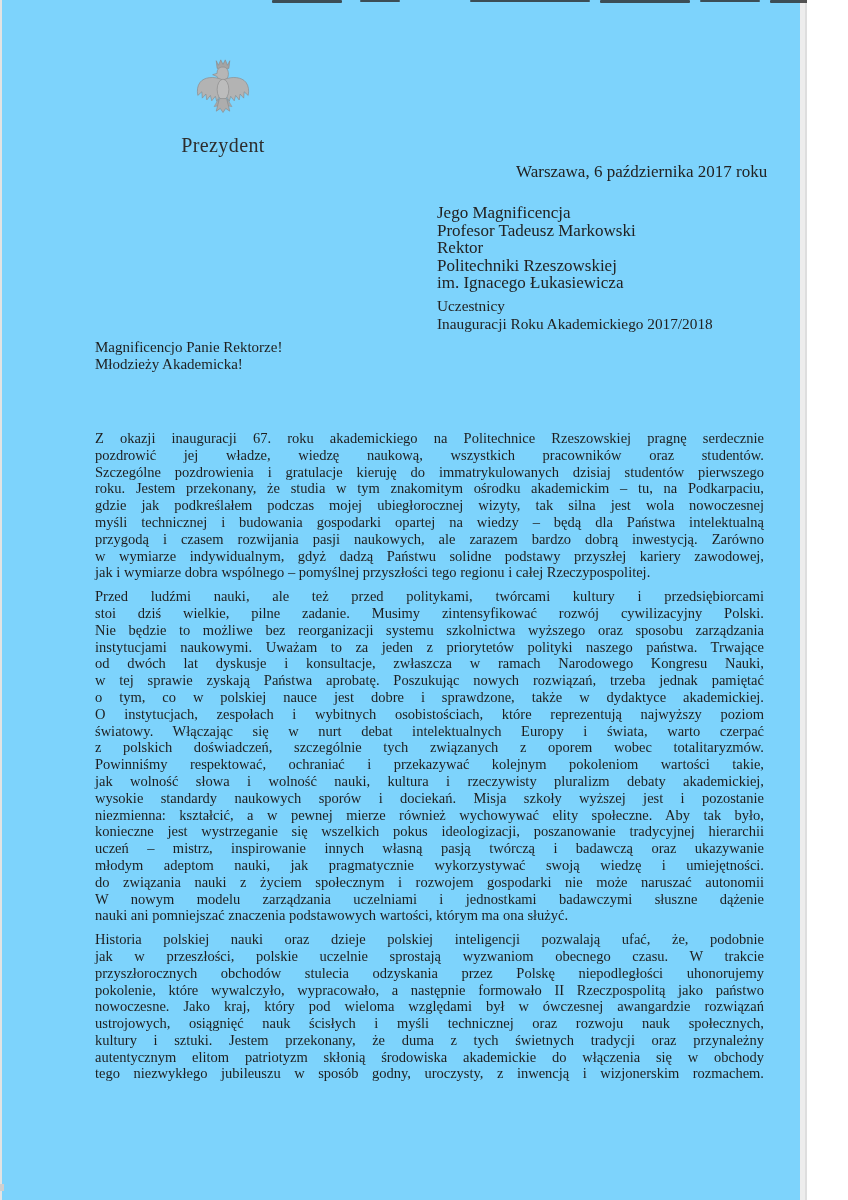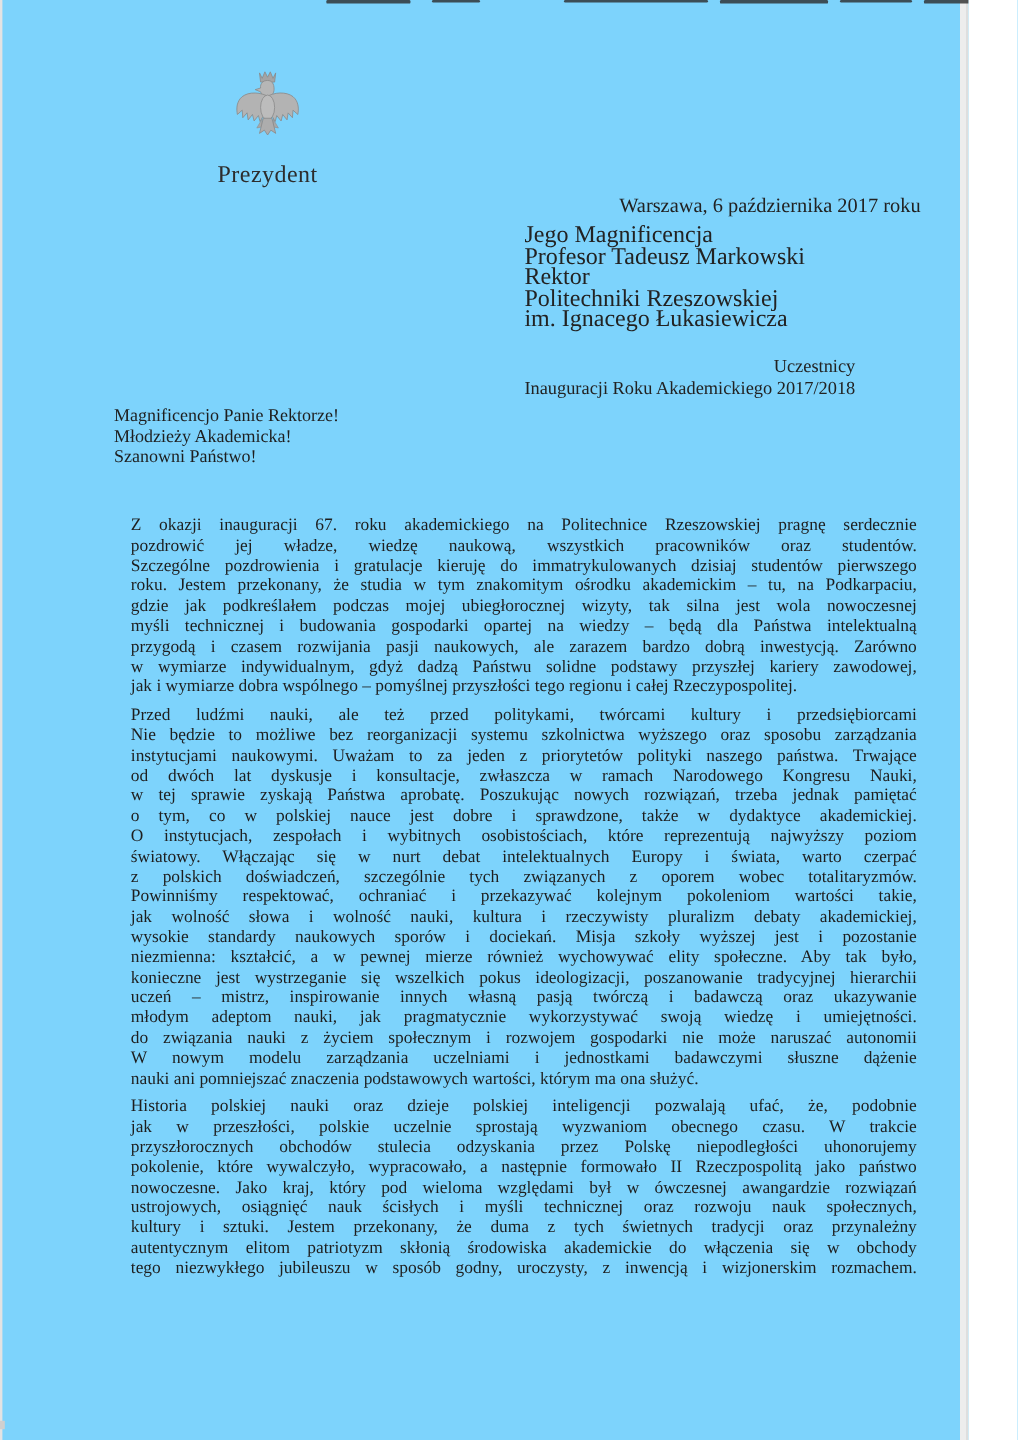--- a/index.html
+++ b/index.html
@@ -36,40 +36,40 @@
   }
 
   
   .dateline {
     position: absolute; top: 162px; left: 516px;
     font-size: 17px; color: #222;
   }
 
   
   .addressee {
-    position: absolute; top: 188px; left: 437px;
-    font-size: 20px; line-height: 17.5px; color: #222;
+    position: absolute; top: 204px; left: 437px;
+    font-size: 17px; line-height: 17.5px; color: #222;
   }
   .participants {
     position: absolute; top: 297px; left: 437px;
-    font-size: 15.3px; line-height: 17.5px; color: #222; text-align: right;
+    font-size: 15.3px; line-height: 17.5px; color: #222;
   }
 
   
   .salutation {
     position: absolute; top: 339px; left: 95px;
     font-size: 15px; line-height: 17.2px; color: #1e1e1e;
   }
 
   
   .letter-body {
     position: absolute; top: 430px; left: 95px; width: 669px;
     font-size: 14.5px; line-height: 16.8px; color: #1e1e1e;
   }
-  .paragraph { margin: 0 0 7px 14px; }
+  .paragraph { margin: 0 0 7px 0; }
   .paragraph div { white-space: normal; }
   .jl { text-align: justify; text-align-last: justify; }
 </style>
 </head>
 <body>
 
 <div class="page">
 
   <div class="scan-left-edge"></div>
   <div class="scan-right-edge"></div>
@@ -117,37 +117,37 @@
       <div>im. Ignacego Łukasiewicza</div>
     </div>
   <div class="participants">
       <div>Uczestnicy</div>
       <div>Inauguracji Roku Akademickiego 2017/2018</div>
     </div>
 
   <div class="salutation">
       <div>Magnificencjo Panie Rektorze!</div>
       <div>Młodzieży Akademicka!</div>
-      <div>Szanowni Państwo!</div>
     </div>
 
   <div class="letter-body">
     <div class="paragraph">
         <div class="jl">Z okazji inauguracji 67. roku akademickiego na Politechnice Rzeszowskiej pragnę serdecznie</div>
         <div class="jl">pozdrowić jej władze, wiedzę naukową, wszystkich pracowników oraz studentów.</div>
         <div class="jl">Szczególne pozdrowienia i gratulacje kieruję do immatrykulowanych dzisiaj studentów pierwszego</div>
         <div class="jl">roku. Jestem przekonany, że studia w tym znakomitym ośrodku akademickim – tu, na Podkarpaciu,</div>
         <div class="jl">gdzie jak podkreślałem podczas mojej ubiegłorocznej wizyty, tak silna jest wola nowoczesnej</div>
         <div class="jl">myśli technicznej i budowania gospodarki opartej na wiedzy – będą dla Państwa intelektualną</div>
         <div class="jl">przygodą i czasem rozwijania pasji naukowych, ale zarazem bardzo dobrą inwestycją. Zarówno</div>
         <div class="jl">w wymiarze indywidualnym, gdyż dadzą Państwu solidne podstawy przyszłej kariery zawodowej,</div>
         <div>jak i wymiarze dobra wspólnego – pomyślnej przyszłości tego regionu i całej Rzeczypospolitej.</div>
       </div>
     <div class="paragraph">
         <div class="jl">Przed ludźmi nauki, ale też przed politykami, twórcami kultury i przedsiębiorcami</div>
+        <div class="jl">stoi dziś wielkie, pilne zadanie. Musimy zintensyfikować rozwój cywilizacyjny Polski.</div>
         <div class="jl">Nie będzie to możliwe bez reorganizacji systemu szkolnictwa wyższego oraz sposobu zarządzania</div>
         <div class="jl">instytucjami naukowymi. Uważam to za jeden z priorytetów polityki naszego państwa. Trwające</div>
         <div class="jl">od dwóch lat dyskusje i konsultacje, zwłaszcza w ramach Narodowego Kongresu Nauki,</div>
         <div class="jl">w tej sprawie zyskają Państwa aprobatę. Poszukując nowych rozwiązań, trzeba jednak pamiętać</div>
         <div class="jl">o tym, co w polskiej nauce jest dobre i sprawdzone, także w dydaktyce akademickiej.</div>
         <div class="jl">O instytucjach, zespołach i wybitnych osobistościach, które reprezentują najwyższy poziom</div>
         <div class="jl">światowy. Włączając się w nurt debat intelektualnych Europy i świata, warto czerpać</div>
         <div class="jl">z polskich doświadczeń, szczególnie tych związanych z oporem wobec totalitaryzmów.</div>
         <div class="jl">Powinniśmy respektować, ochraniać i przekazywać kolejnym pokoleniom wartości takie,</div>
         <div class="jl">jak wolność słowa i wolność nauki, kultura i rzeczywisty pluralizm debaty akademickiej,</div>

